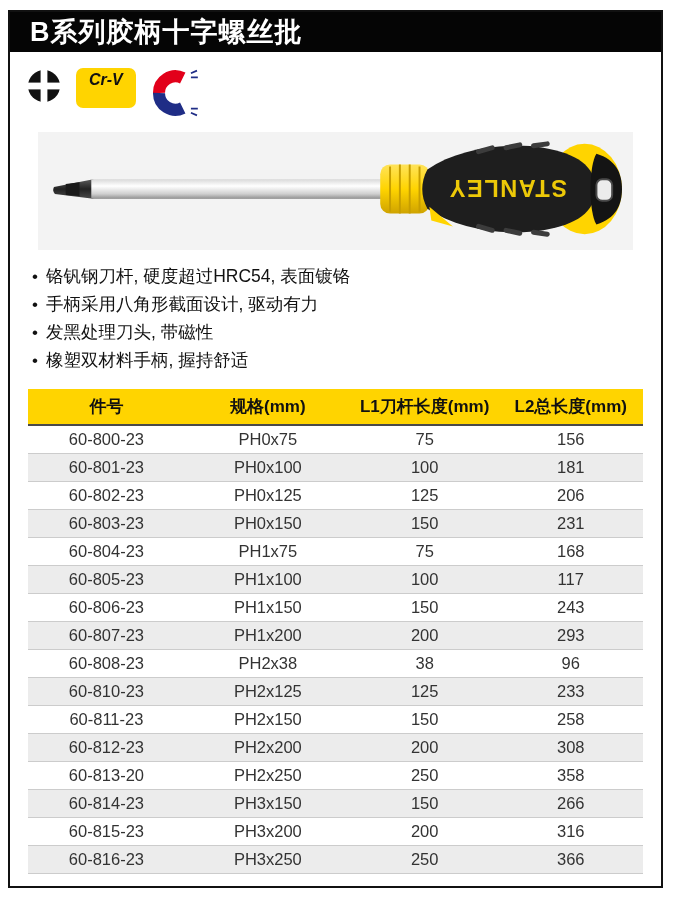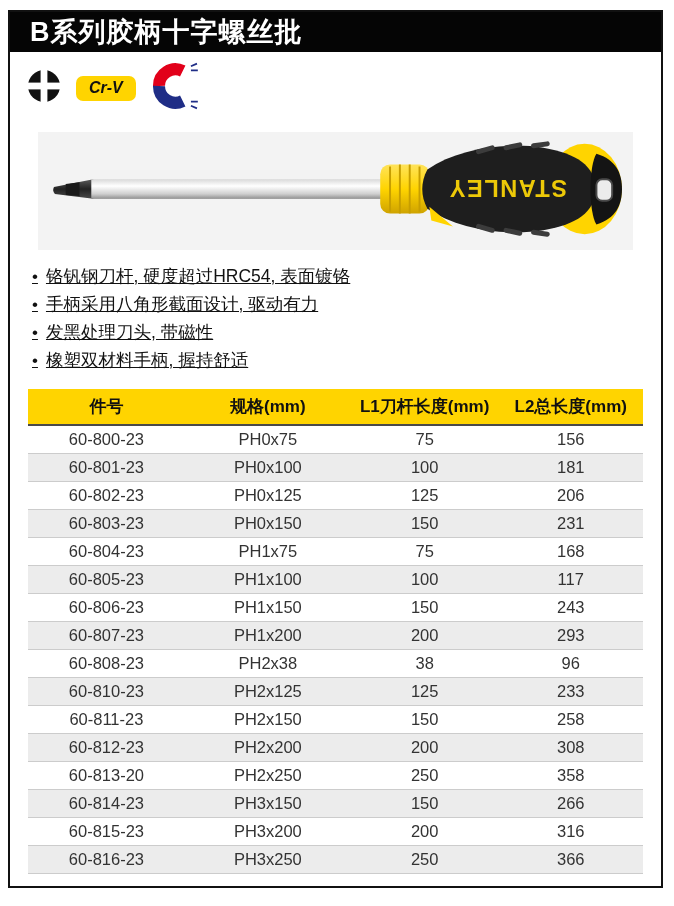--- a/index.html
+++ b/index.html
@@ -17,21 +17,20 @@
     height: 40px;
     line-height: 40px;
     padding-left: 20px;
     color: #fff;
     font-size: 27px;
     font-weight: bold;
     letter-spacing: 1px;
   }
   .badges {
     display: flex;
-    align-items: center;
     gap: 14px;
     margin: 16px 0 0 16px;
     height: 40px;
   }
   .crv-badge {
     background: #ffd400;
     border-radius: 7px;
     padding: 3px 13px 4px;
     font-size: 16px;
     font-weight: bold;
@@ -45,21 +44,21 @@
     display: flex;
     align-items: center;
     justify-content: center;
   }
   .features {
     list-style: none;
     margin: 12px 0 0 22px;
     font-size: 17.5px;
     color: #111;
   }
-  .features li { padding: 3.5px 0; line-height: 21px; text-decoration: underline; }
+  .features li { padding: 3.5px 0; line-height: 21px; }
   .features li::before { content: "\2022"; margin-right: 8px; font-size: 17px; }
   .spec-table-wrap { margin: 15px 18px 0; }
   table { width: 100%; border-collapse: collapse; }
   thead th {
     background: #ffd400;
     font-size: 17px;
     font-weight: bold;
     color: #111;
     height: 36px;
     text-align: center;

